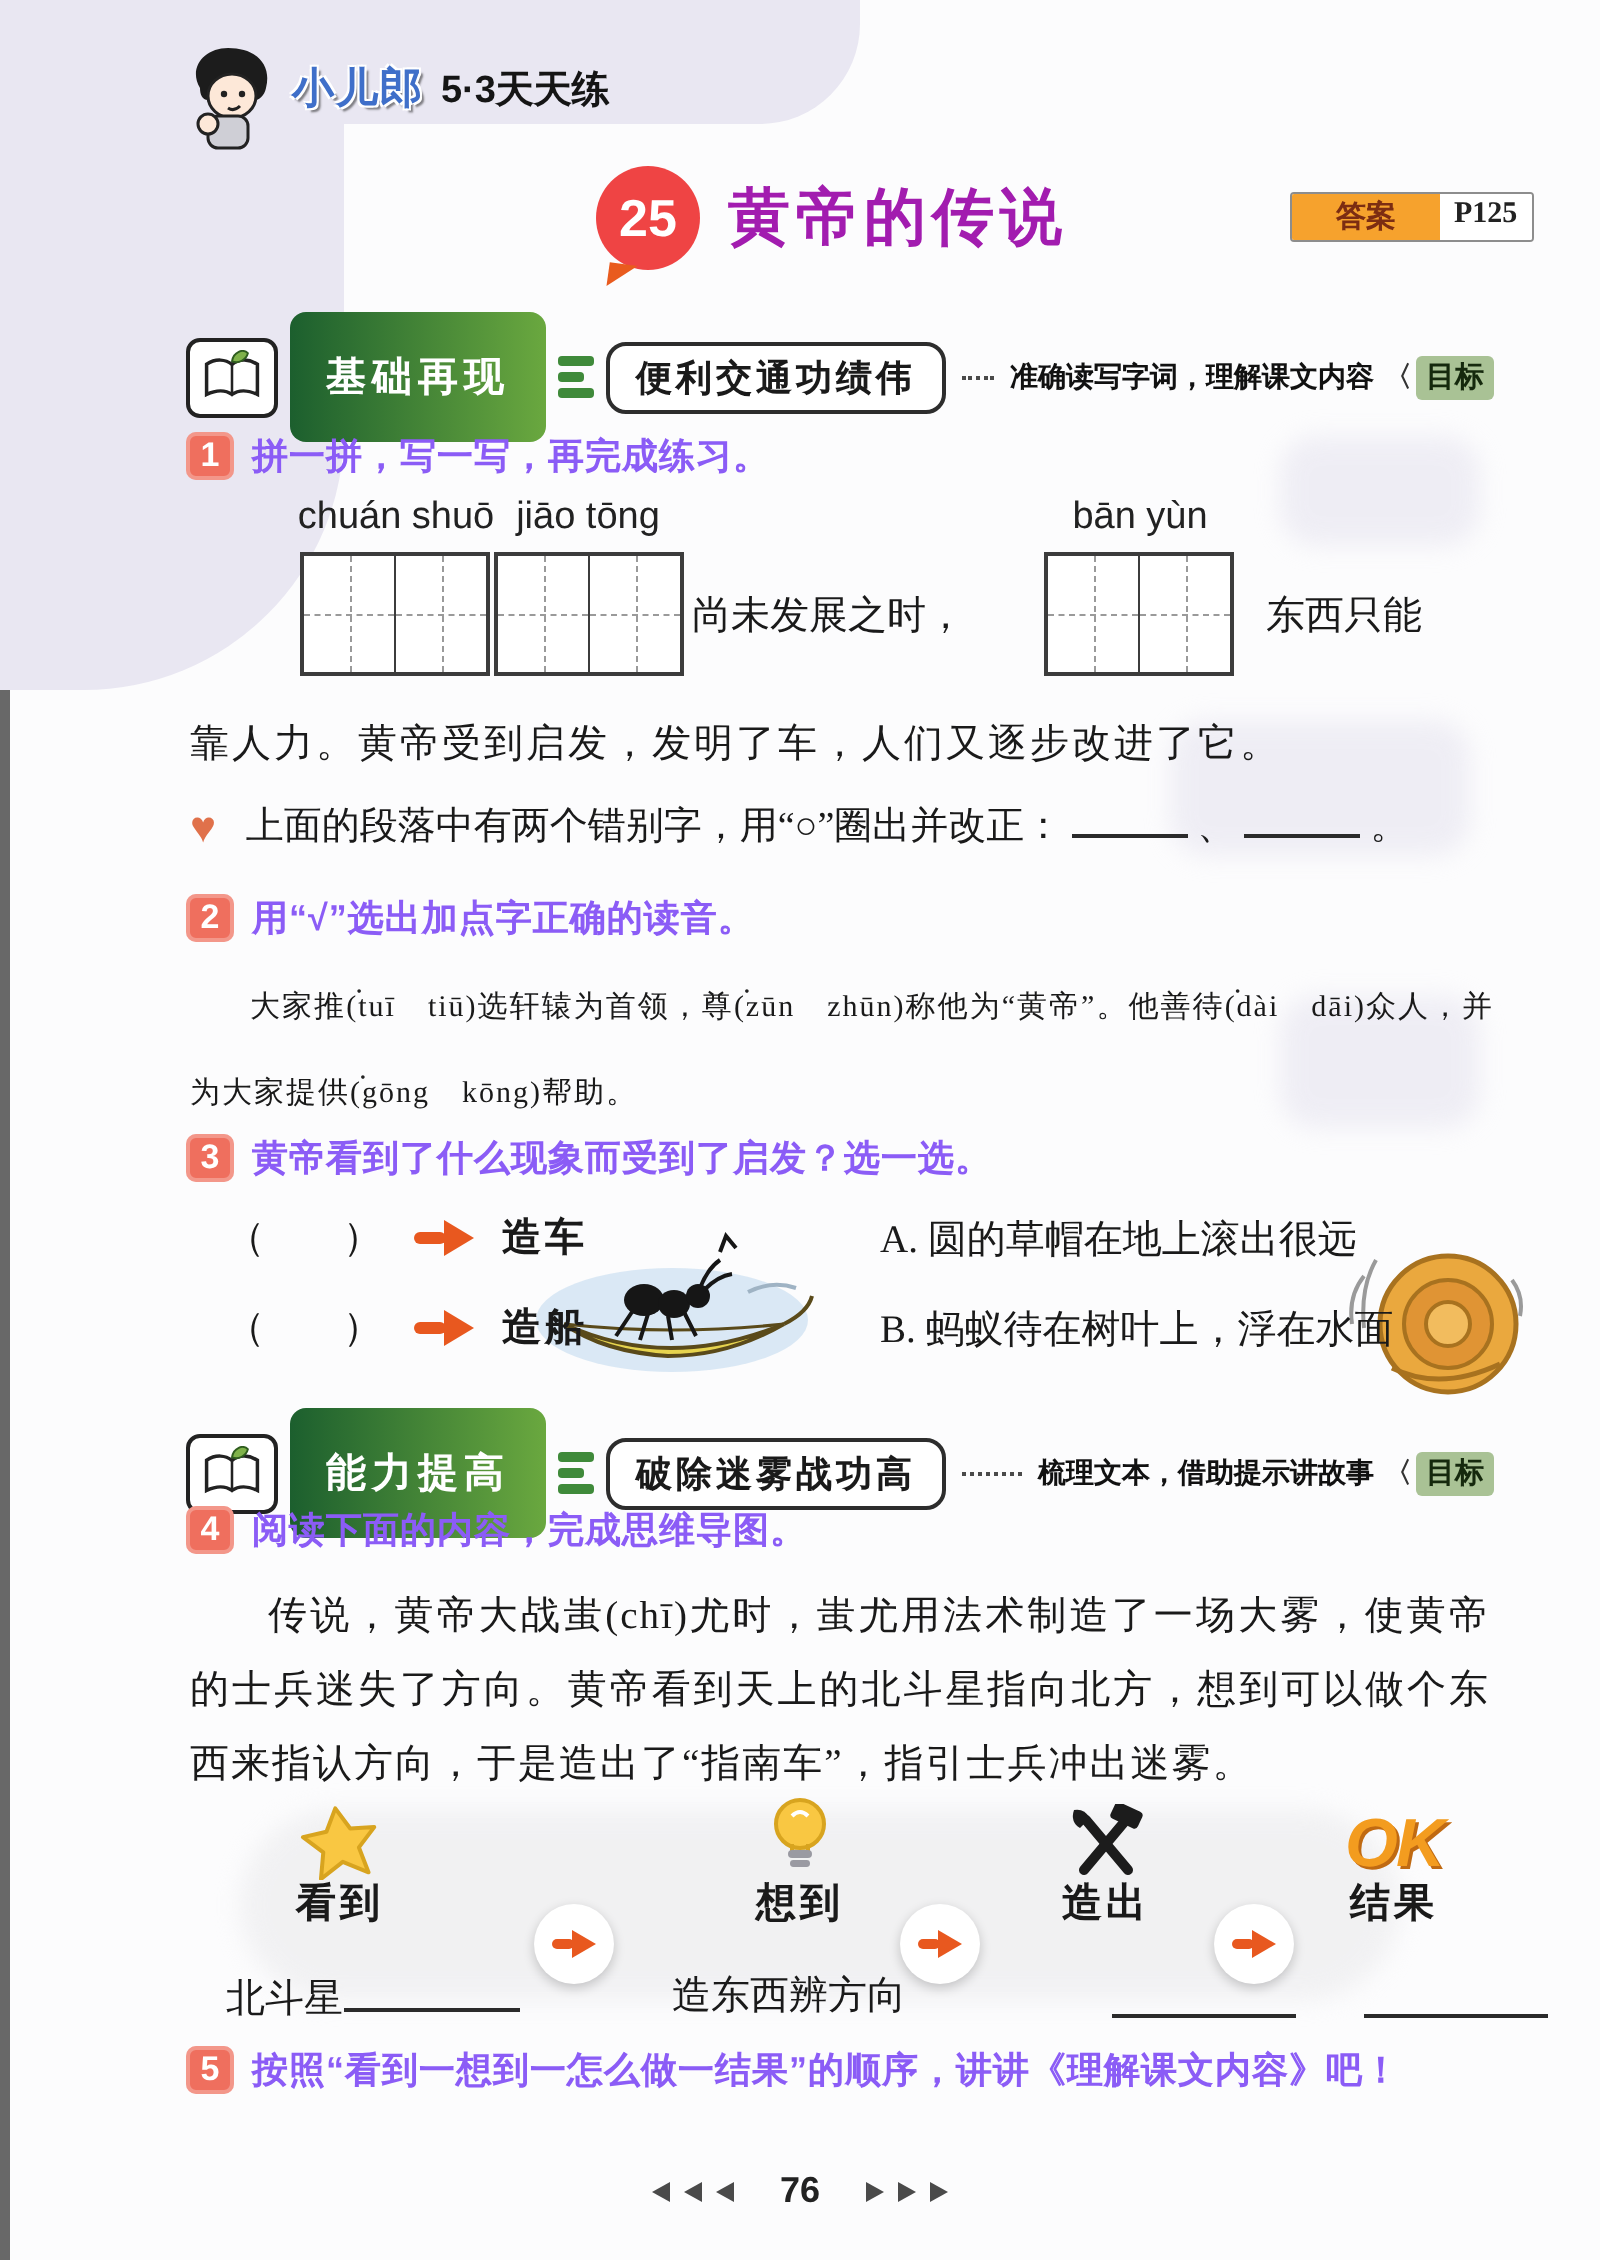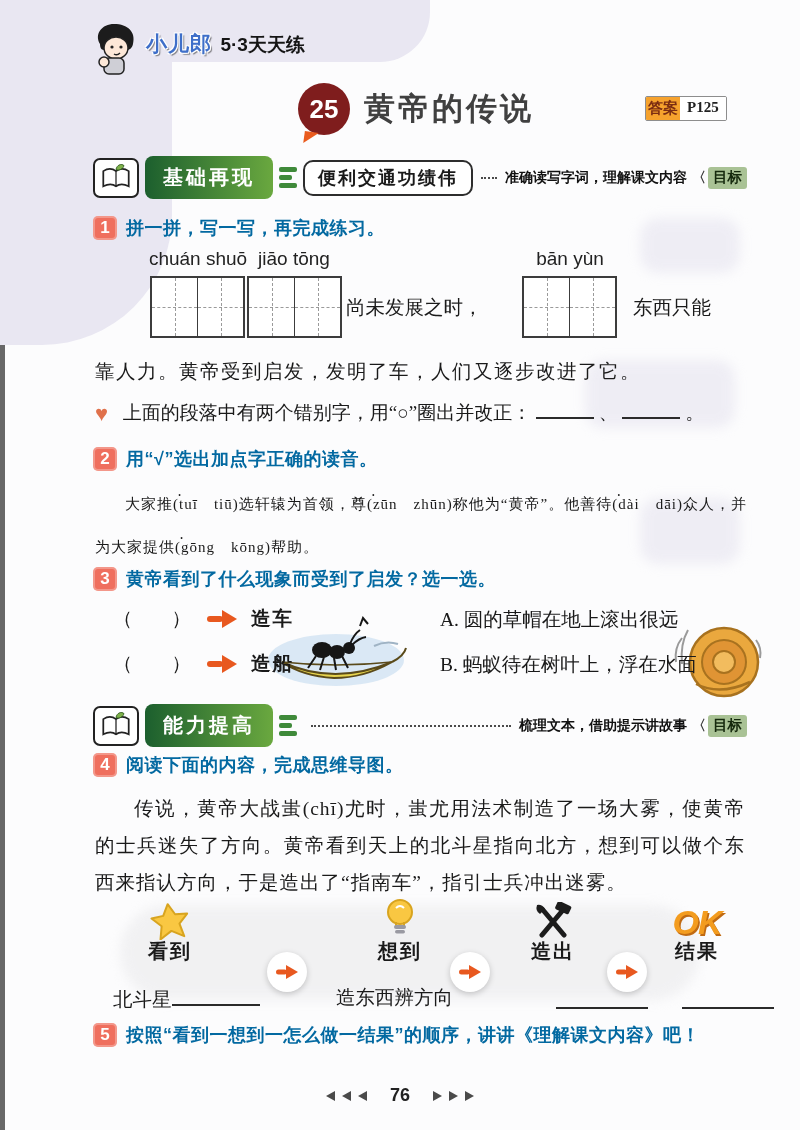--- a/index.html
+++ b/index.html
@@ -17,52 +17,52 @@
 
   
   .mascot{position:absolute;left:92px;top:22px;}
   .logo{position:absolute;left:146px;top:30px;white-space:nowrap;}
   .logo-main{font-size:21px;font-weight:bold;color:#3f6fc9;letter-spacing:1px;
     text-shadow:-1px -1px 0 #fff,1px -1px 0 #fff,-1px 1px 0 #fff,1px 1px 0 #fff,2px 2px 1px rgba(40,40,40,.55);}
   .logo-suffix{font-size:19px;font-weight:bold;color:#151515;margin-left:4px;}
 
   
   .lesson-bubble{position:absolute;left:298px;top:83px;width:52px;height:52px;border-radius:50%;
-    background:#7f1d1d;display:flex;align-items:center;justify-content:center;}
+    background:#ef4444;display:flex;align-items:center;justify-content:center;}
   .lesson-bubble::after{content:"";position:absolute;left:6px;bottom:-9px;width:0;height:0;
     border-left:14px solid #e95b1e;border-bottom:12px solid transparent;transform:rotate(8deg);}
   .lesson-bubble span{color:#fff;font-size:26px;font-weight:bold;}
   .lesson-title{position:absolute;left:364px;top:88px;margin:0;font-size:31px;font-weight:bold;
-    letter-spacing:3px;color:#404040;}
+    letter-spacing:3px;color:#a21caf;}
   .answer-badge{position:absolute;left:645px;top:96px;display:flex;border:1.5px solid #8d8d8d;border-radius:2px;overflow:hidden;}
-  .ans-l{background:#f6a22d;color:#7c2d12;font-weight:bold;font-size:15px;padding:2px 2px;}
+  .ans-l{background:#f6a22d;color:#7c2d12;font-weight:bold;font-size:15px;padding:2px 22px;}
   .ans-r{background:#fff;color:#222;font-weight:bold;font-size:15px;padding:2px 7px;font-family:"Liberation Serif",serif;}
 
   
   .section{position:absolute;left:93px;width:654px;display:flex;align-items:center;}
   .sec1{top:156px;} .sec2{top:704px;}
   .icon-box{width:42px;height:36px;border:2.5px solid #222;border-radius:7px;background:#fff;
     display:flex;align-items:center;justify-content:center;flex:0 0 auto;}
-  .banner{margin-left:6px;padding:8px 18px;border-radius:8px;color:#fff;font-size:20px;font-weight:bold;
+  .banner{margin-left:6px;padding:19px 18px;border-radius:8px;color:#fff;font-size:20px;font-weight:bold;
     letter-spacing:3px;background:linear-gradient(90deg,#1c5f2e,#6aa83f);white-space:nowrap;}
   .connector{margin:0 6px;display:flex;flex-direction:column;gap:3px;}
   .connector i{display:block;height:5px;border-radius:2px;background:#3f8a3a;}
   .connector i:nth-child(1){width:18px;} .connector i:nth-child(2){width:13px;} .connector i:nth-child(3){width:18px;}
   .slogan{border:2px solid #2d2d2d;border-radius:10px;background:#fff;padding:4px 13px;font-size:18px;
     font-weight:bold;letter-spacing:2px;white-space:nowrap;}
   .dotline{flex:1;border-bottom:2.5px dotted #4a4a4a;margin:0 8px;height:1px;}
   .goal-text{font-size:14px;font-weight:bold;white-space:nowrap;color:#111;}
   .chev{font-size:14px;font-weight:bold;color:#333;margin:0 2px 0 5px;}
   .goal-tag{background:#a9c295;color:#15290d;font-size:14.5px;font-weight:bold;padding:1.5px 5px;border-radius:3px;}
 
   
   .qbadge{position:absolute;width:24px;height:24px;background:#ef6f5e;border-radius:5px;color:#fff;
     font-size:17px;font-weight:bold;display:flex;align-items:center;justify-content:center;
     box-shadow:inset 0 0 0 2px rgba(255,255,255,.28);}
-  .qprompt{position:absolute;font-size:18px;font-weight:bold;color:#0369a1;letter-spacing:.5px;white-space:nowrap;}
+  .qprompt{position:absolute;font-size:18px;font-weight:bold;color:#8b5cf6;letter-spacing:.5px;white-space:nowrap;}
 
   
   .pinyin{position:absolute;top:248px;font-size:19px;color:#222;white-space:nowrap;transform:translateX(-50%);}
   .tian{position:absolute;top:276px;display:flex;border:2px solid #3c3c3c;background:#fff;}
   .tian .cell{width:45px;height:58px;position:relative;}
   .tian .cell + .cell{border-left:1.6px solid #3c3c3c;}
   .tian .cell::before{content:"";position:absolute;left:0;right:0;top:50%;border-top:1.2px dashed #9a9a9a;}
   .tian .cell::after{content:"";position:absolute;top:0;bottom:0;left:50%;border-left:1.2px dashed #9a9a9a;}
   .kai{font-family:"Liberation Serif",serif;}
   .q1-mid{position:absolute;left:346px;top:294px;font-size:19.5px;}
@@ -266,20 +266,21 @@
         <line x1="20" y1="9" x2="20" y2="28" stroke="#222" stroke-width="1.6"></line>
         <path d="M20 7 C21 1,27 -1,30 2 C29 6,24 9,20 7 Z" fill="#7fb24a" stroke="#2e5c1e" stroke-width="1.2"></path>
       </svg>
     </div>
     <div class="banner">能力提高</div>
     <div class="connector">
         <i></i>
         <i></i>
         <i></i>
       </div>
+    <div class="slogan">破除迷雾战功高</div>
     <div class="dotline"></div>
     <span class="goal-text">梳理文本，借助提示讲故事</span>
     <span class="chev">〈</span>
     <span class="goal-tag">目标</span>
   </div>
 
   <div class="qbadge" style="left:93px;top:753px;">
     <span>4</span>
   </div>
   <div class="qprompt" style="left:126px;top:753px;">阅读下面的内容，完成思维导图。</div>

